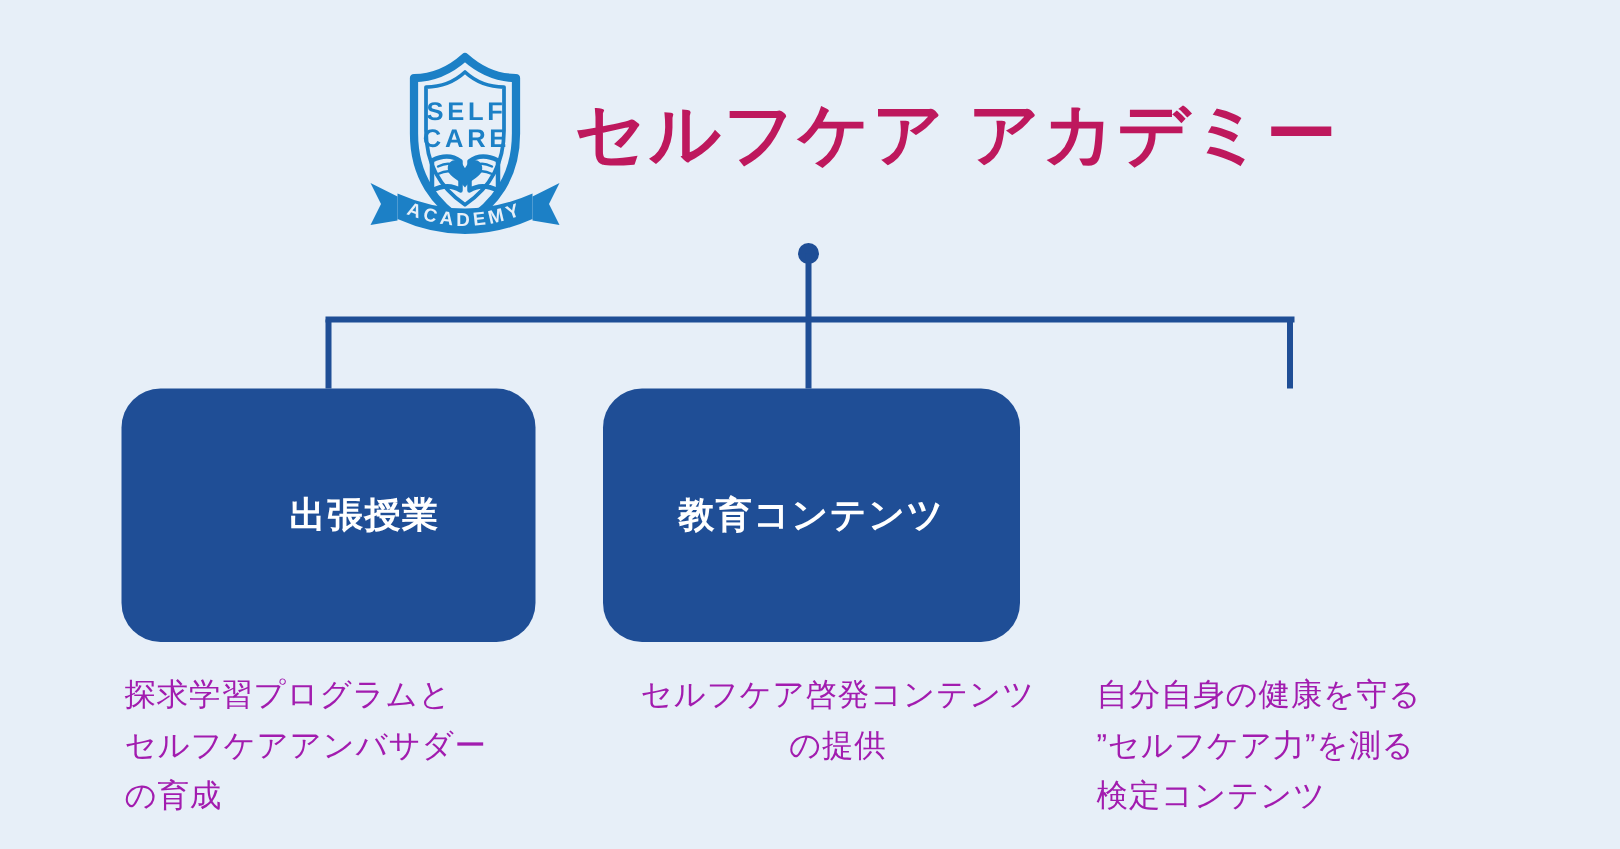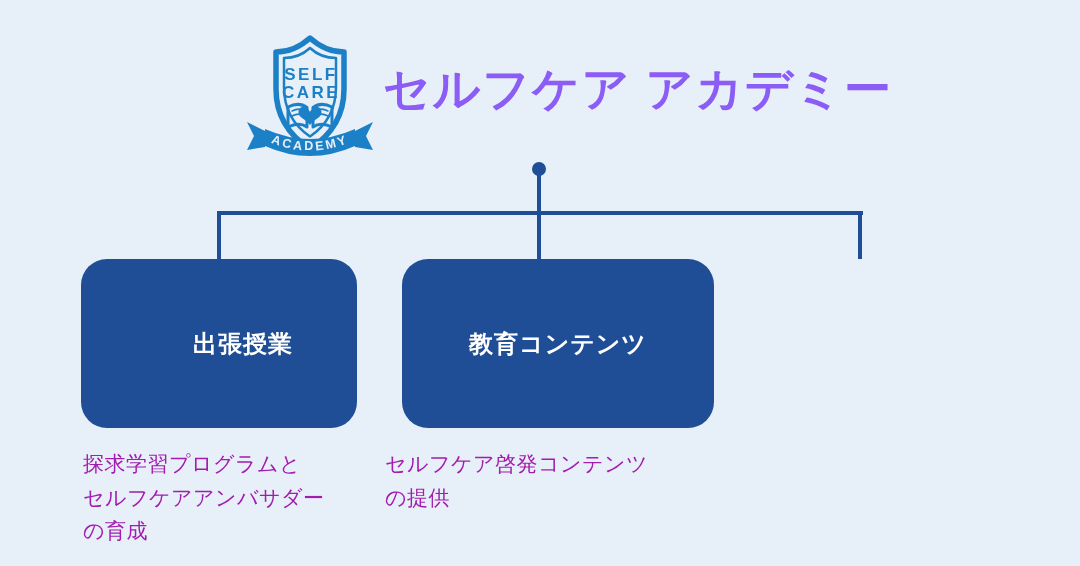--- a/index.html
+++ b/index.html
@@ -39,21 +39,21 @@
     fill: #E7EFF8;
   }
 
   .page-title {
     position: absolute;
     left: 383px;
     top: 58px;
     font-size: 47px;
     font-weight: 600;
     letter-spacing: 1.5px;
-    color: #8b5cf6;
+    color: #be185d;
     white-space: nowrap;
   }
 
   
   .connector div { position: absolute; background: #1F4E96; }
   .conn-dot {
     left: 532px; top: 162px;
     width: 14px; height: 14px;
     border-radius: 50%;
   }
@@ -77,35 +77,35 @@
   }
   .node-box .node-label {
     color: #FFFFFF;
     font-size: 24px;
     font-weight: 700;
     line-height: 1.55;
     letter-spacing: 1px;
     white-space: pre-line;
   }
   .box-0 { left: 81px;  width: 276px; padding-left: 48px; }
-  .box-1 { left: 402px; width: 312px; }
+  .box-1 { left: 402px; width: 278px; }
   .box-2 { left: 722px; width: 281px; }
 
   .node-desc {
     position: absolute;
     top: 447px;
     font-size: 21px;
     font-weight: 500;
     line-height: 1.6;
     color: #a21caf;
     letter-spacing: 0.5px;
     white-space: pre-line;
   }
   .desc-0 { left: 83px; }
-  .desc-1 { left: 385px; }
+  .desc-1 { left: 427px; text-align: center; }
   .desc-2 { left: 731px; }
 </style>
 </head>
 <body>
 
 <div class="canvas">
 
   <div class="logo">
     <svg viewBox="0 0 132 138">
 
@@ -152,14 +152,17 @@
   </div>
   <div class="node-box box-1">
     <span class="node-label">教育コンテンツ</span>
   </div>
 
   <p class="node-desc desc-0">探求学習プログラムと
 セルフケアアンバサダー
 の育成</p>
   <p class="node-desc desc-1">セルフケア啓発コンテンツ
 の提供</p>
+  <p class="node-desc desc-2">自分自身の健康を守る
+”セルフケア力”を測る
+検定コンテンツ</p>
 
 </div>
 
 </body></html>

